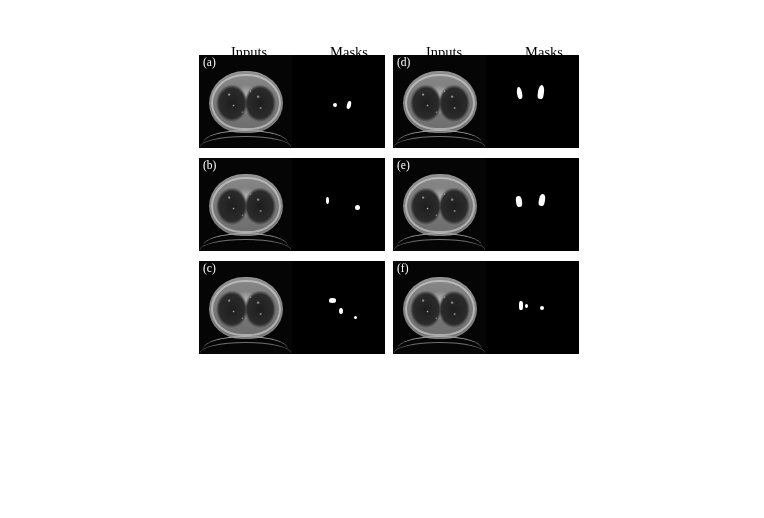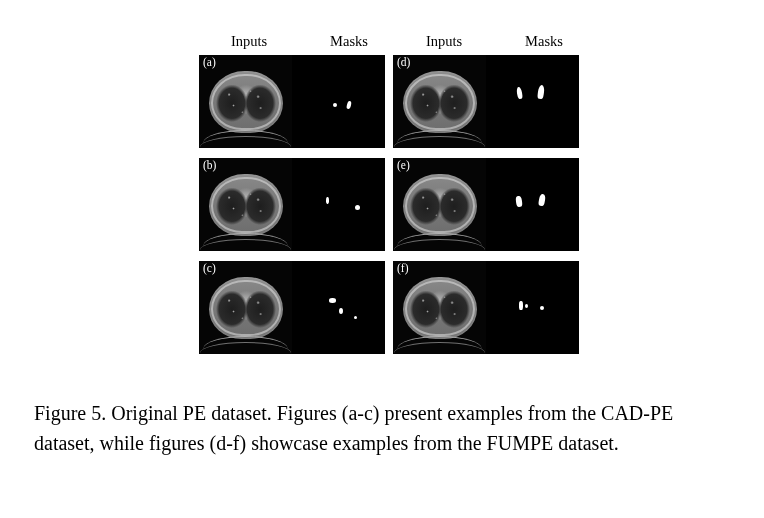--- a/index.html
+++ b/index.html
@@ -16,21 +16,21 @@
   }
   .page {
     position: relative;
     width: 764px;
     height: 518px;
   }
   
   .headers {
     position: absolute;
     left: 199px;
-    top: 33px;
+    top: 44px;
     width: 380px;
     height: 20px;
   }
   .col-header {
     position: absolute;
     top: 0;
     font-size: 14.5px;
     font-family: "Liberation Serif", serif;
     text-align: center;
     white-space: nowrap;
@@ -251,15 +251,14 @@
       </div>
       <div class="cell mask">
         <div class="blob" style="left:33px; top:40px; width:4px; height:9px; border-radius:40%;"></div>
         <div class="blob" style="left:39px; top:43px; width:3px; height:4px;"></div>
         <div class="blob" style="left:54px; top:45px; width:4px; height:4px;"></div>
       </div>
     </div>
 
   </div>
 
-  <div class="caption">Figure 5. Original PE dataset. Figures (a-c) present examples from the CAD-PE dataset, while figures (d-f) showcase examples from the FUMPE dataset.</div>
 
 </div>
 
 </body></html>

